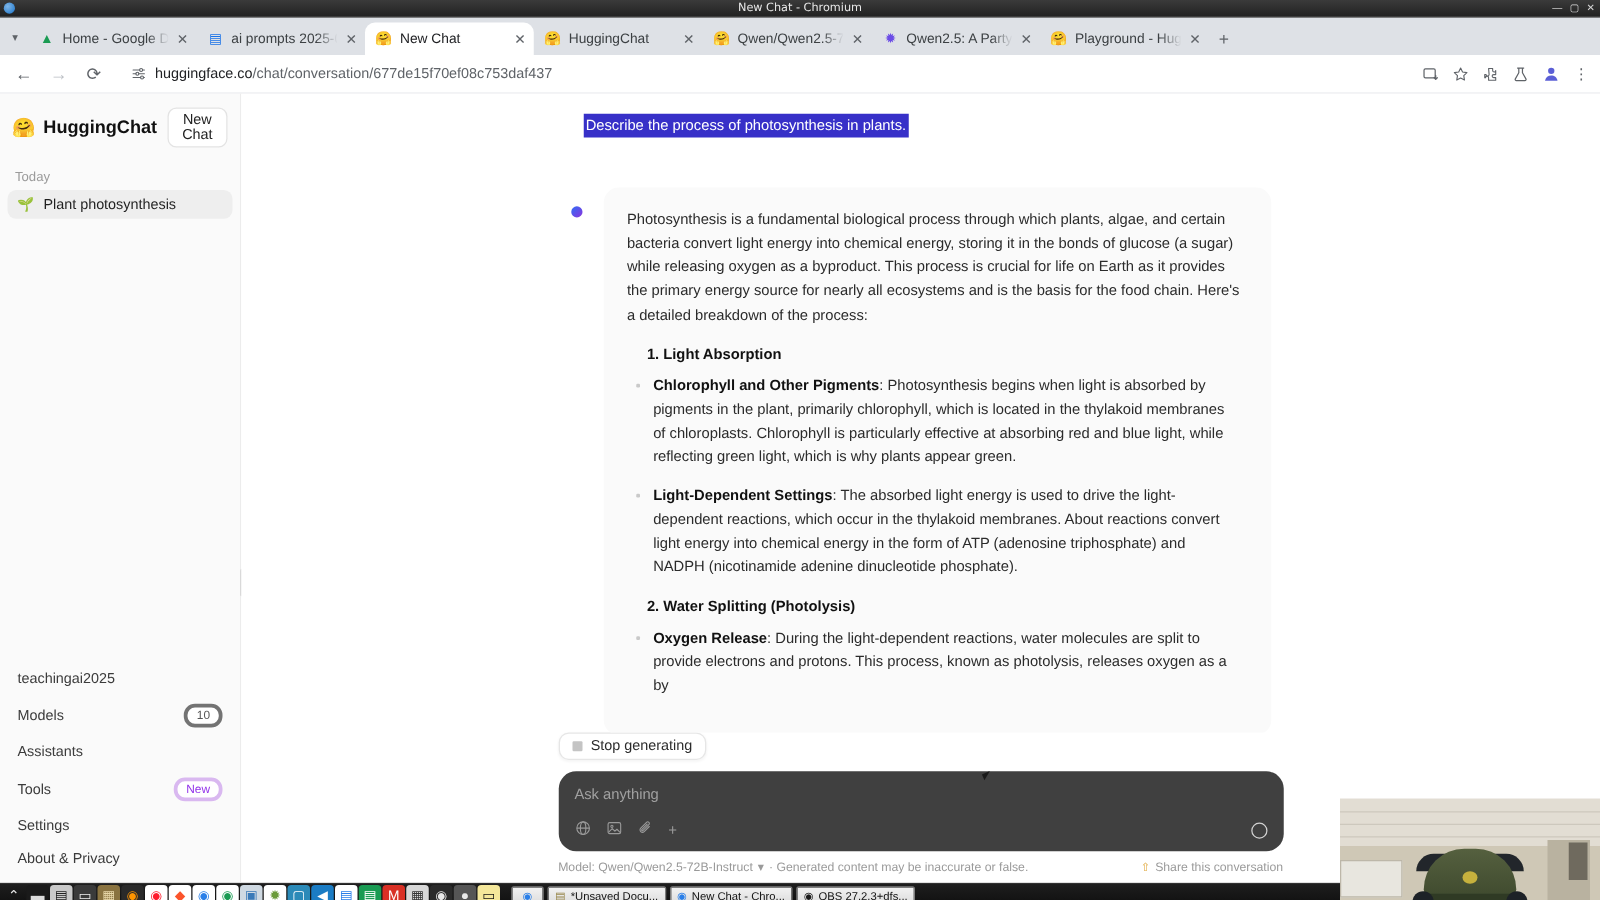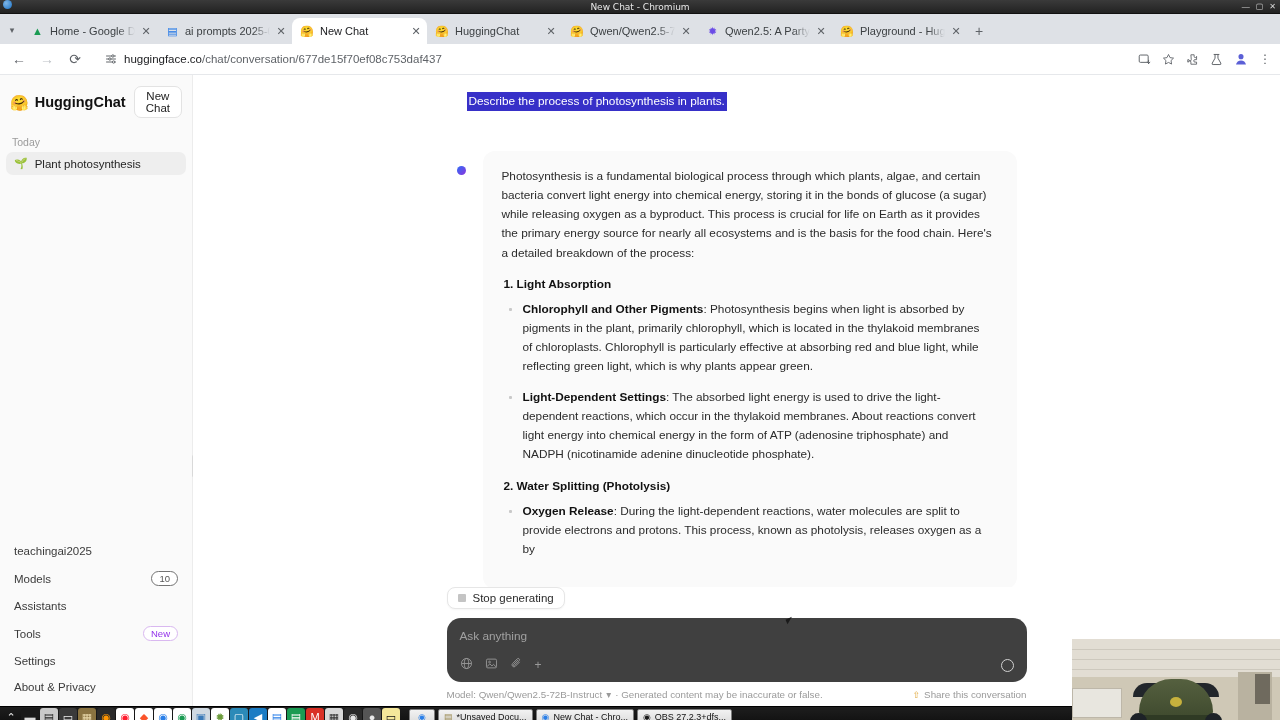--- a/index.html
+++ b/index.html
@@ -7,21 +7,21 @@
     width: 1280px; height: 720px;
     overflow: hidden;
     font-family: "Liberation Sans", sans-serif;
     background: #ffffff;
   }
 
   
   .titlebar {
     height: 14px; width: 100%;
     background: linear-gradient(#3a3a3a, #222);
-    display: flex; align-items: flex-start;
+    display: flex; align-items: center;
     position: relative;
     border-bottom: 1px solid #111;
     text-decoration: underline;
   }
   .titlebar .tb-icon {
     width: 9px; height: 9px; border-radius: 50%;
     background: radial-gradient(circle at 35% 35%, #7fb6e8, #1a73c8);
     margin-left: 3px;
   }
   .titlebar .tb-title {
@@ -131,21 +131,21 @@
   .convo-item .seedling { font-size: 11px; }
   .sidebar-spacer { flex: 1 1 auto; }
   .sidebar-bottom { padding-bottom: 6px; }
   .sb-link {
     display: flex; align-items: center;
     padding: 7px 14px; font-size: 11.5px; color: #3b3b3b;
   }
   .sb-link .badge {
     margin-left: auto; font-size: 9.5px;
     border-radius: 9px; padding: 1px 7px;
-    border: 1px solid #737373; color:#555; background:#fff;
+    border: 3px solid #737373; color:#555; background:#fff;
   }
   .sb-link .badge.new { border-color:#d9b8f0; color:#9333ea; }
   .sidebar-resizer {
     position: absolute; right: -5px; top: 0; bottom: 0; width: 9px;
   }
   .sidebar-resizer i {
     position:absolute; top: 380px; left: 4px;
     width: 3px; height: 22px; border-radius: 2px; background:#d9d9d9; display:block;
   }
 
@@ -174,21 +174,21 @@
     background: linear-gradient(135deg, #2f6df6 0%, #8b34dd 100%);
   }
   .bubble {
     flex: 1 1 auto;
     background: #fafafa;
     border-radius: 12px;
     padding: 16px 19px 18px 19px;
     color: #2b2b2b;
   }
   .bubble p { font-size: 11.8px; line-height: 1.62; margin-bottom: 14px; }
-  .bubble h3 { font-size: 11.8px; font-weight: bold; color:#111; margin: 14px 0 9px 2px; }
+  .bubble h3 { font-size: 11.8px; font-weight: bold; color:#111; margin: 14px 0 9px 16px; }
   .bubble ul { list-style: none; margin: 0 14px 4px 0; }
   .bubble li {
     font-size: 11.8px; line-height: 1.62; margin-bottom: 12px;
     padding-left: 21px; position: relative;
   }
   .bubble li::before {
     content: ""; position: absolute; left: 7px; top: 8px;
     width: 3px; height: 3px; background: #c9c9c9; border-radius: 1px;
   }
   .bubble li b { font-weight: bold; color: #111; }

